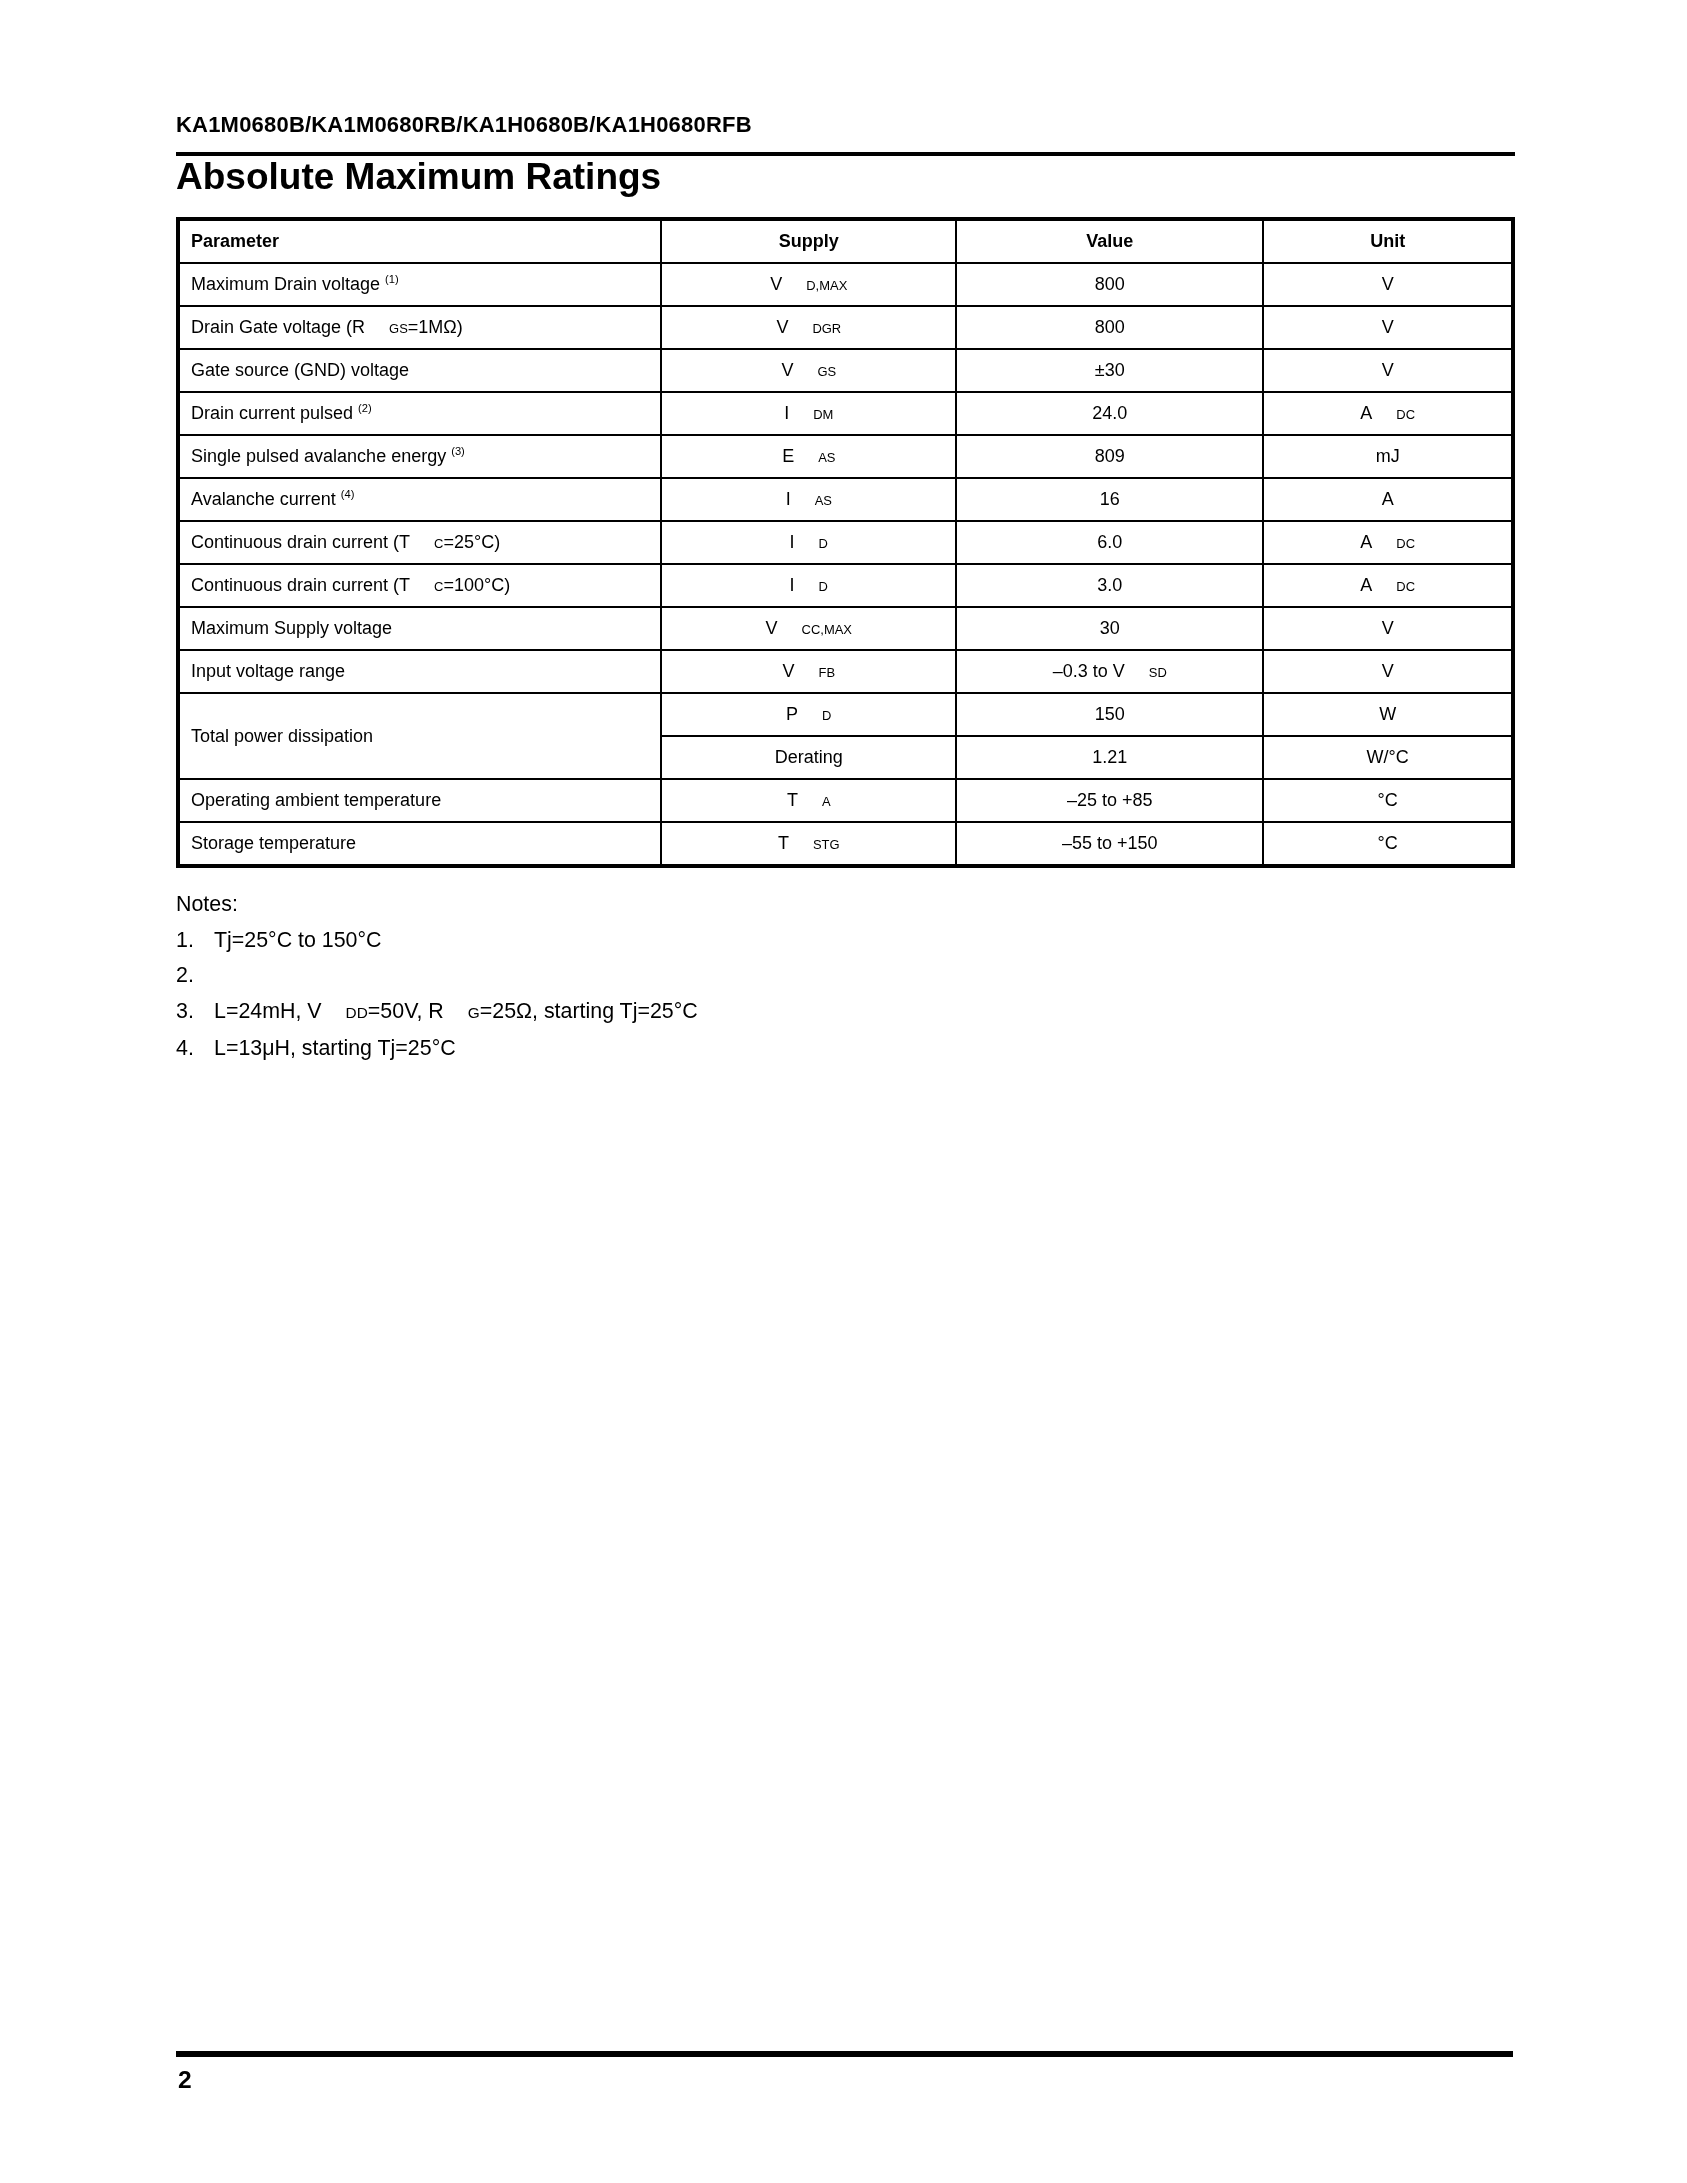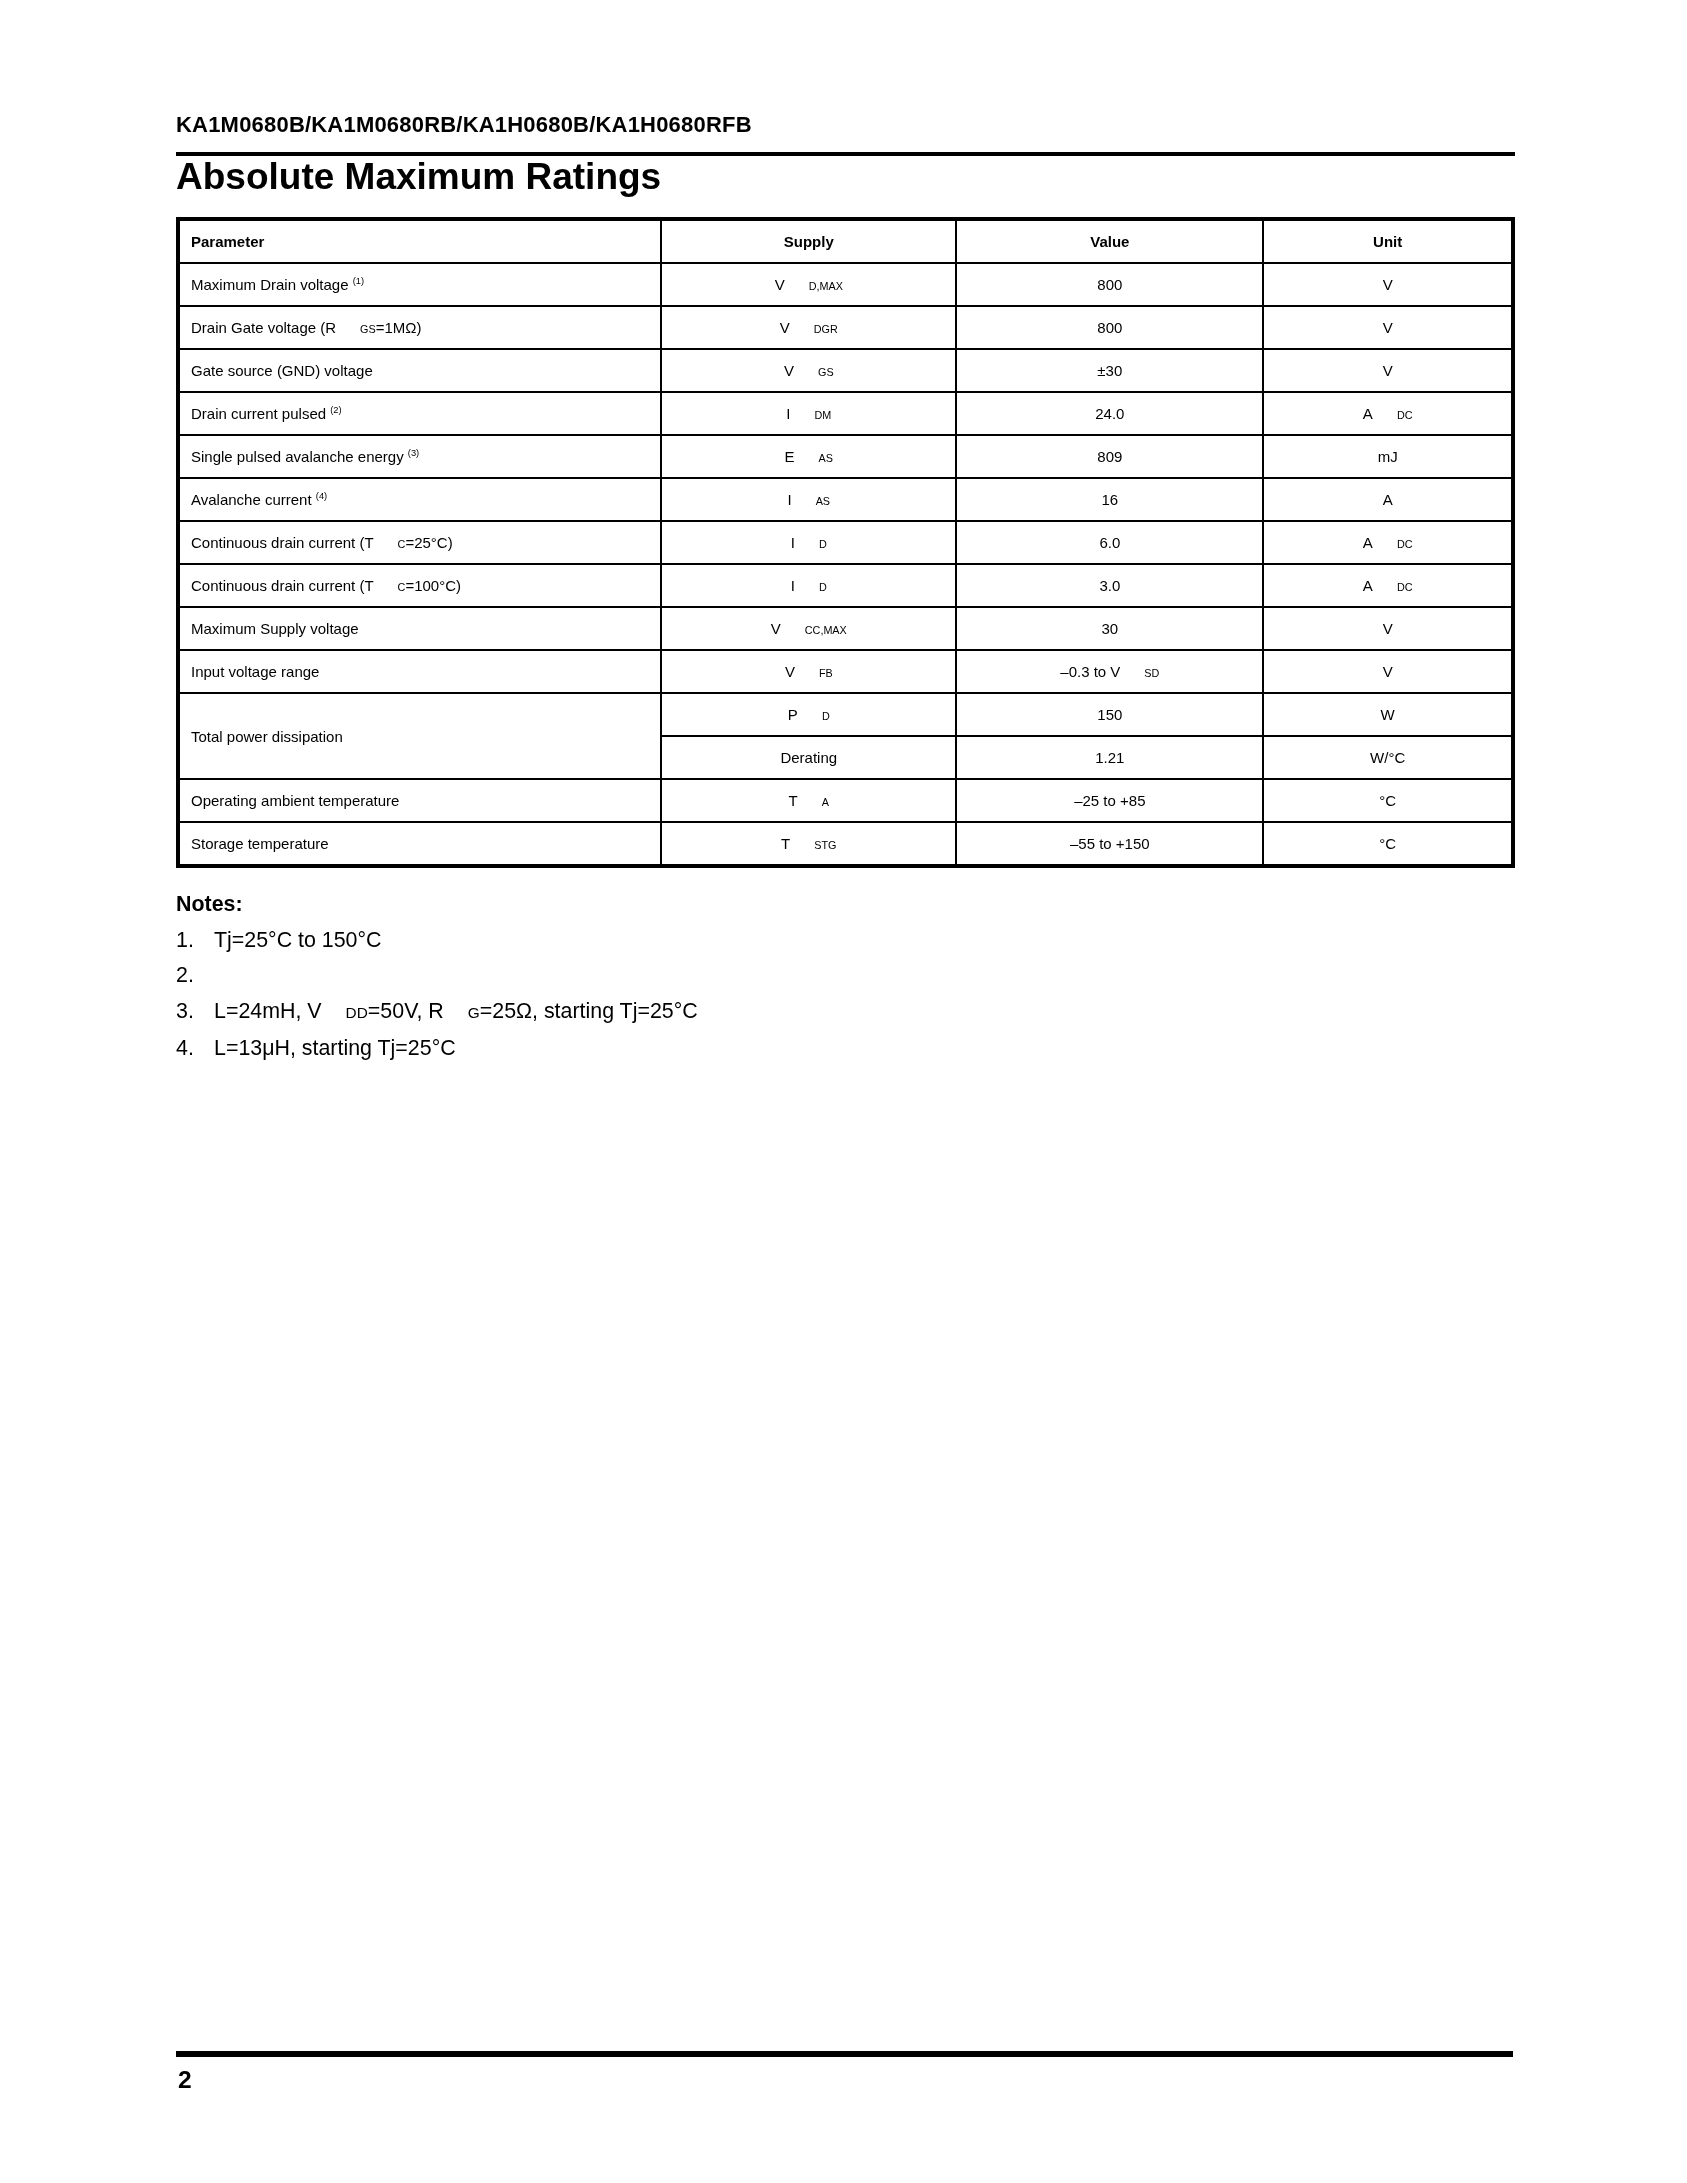--- a/index.html
+++ b/index.html
@@ -25,35 +25,35 @@
   }
   table.ratings{
     margin-top:19px;width:100%;
     border-collapse:collapse;
     border:4px solid #000;
     table-layout:fixed;
   }
   table.ratings th, table.ratings td{
     border:2.4px solid #000;
     height:41px;
-    font-size:15px;
+    font-size:18px;
     padding:0;
     text-align:center;
     vertical-align:middle;
     overflow:hidden;
     white-space:nowrap;
   }
   table.ratings th{font-weight:bold;}
   table.ratings th.left, table.ratings td.left{
     text-align:left;padding-left:11px;
   }
   .sub{font-size:0.72em;padding-left:24px;}
   .sup{font-size:0.62em;vertical-align:super;line-height:0;}
   .notes{margin-top:24px;}
-  .notes-label{font-size:21.4px;font-weight:bold;}
+  .notes-label{font-size:21.4px;font-weight:normal;}
   .note-item{display:flex;font-size:21.4px;margin-top:10.3px;line-height:25.4px;}
   .note-num{width:38px;flex:0 0 38px;}
   .footer-rule{
     position:absolute;left:176px;top:2051px;width:1337px;height:5.6px;background:#000;
   }
   .page-number{
     position:absolute;left:178px;top:2066px;
     font-size:24.6px;font-weight:bold;
   }
 </style>

